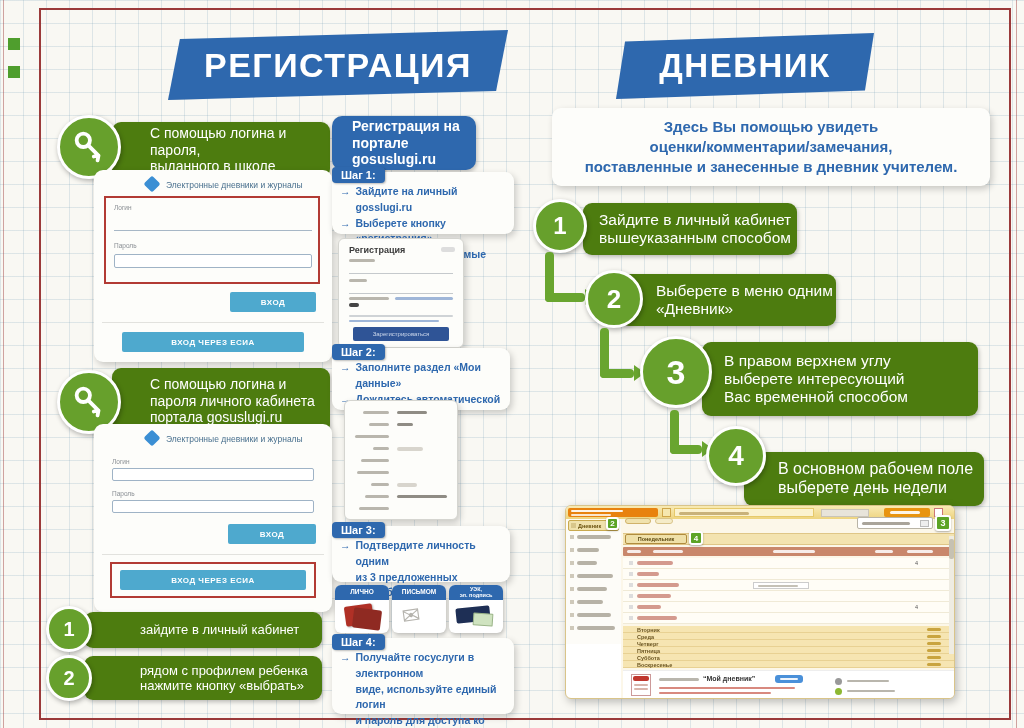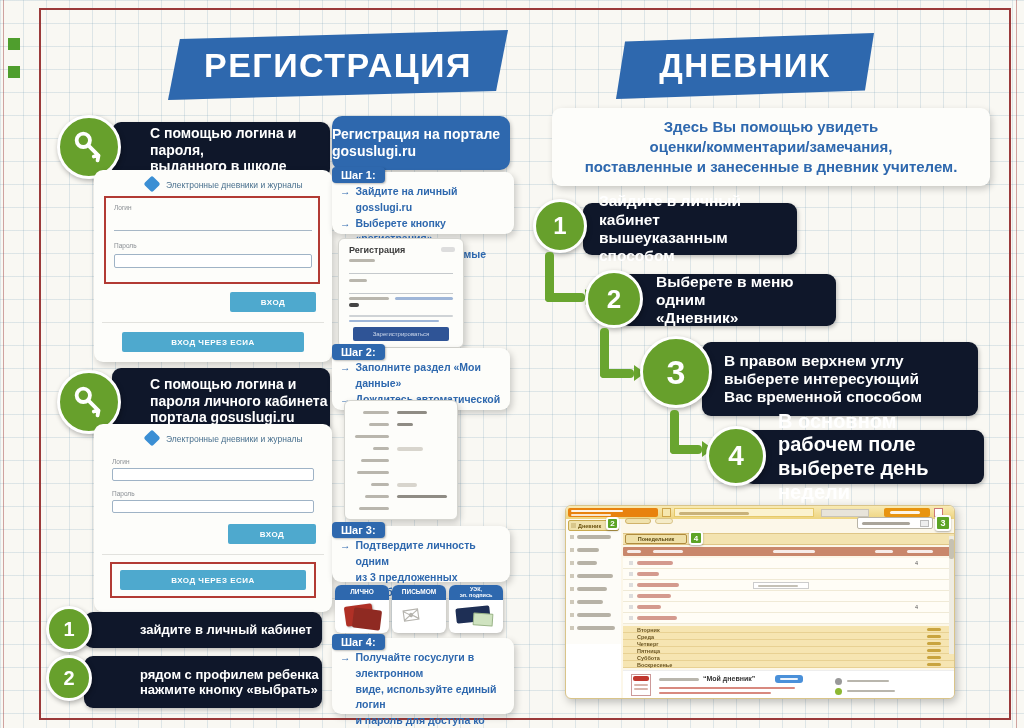--- a/index.html
+++ b/index.html
@@ -9,21 +9,21 @@
     background:
       linear-gradient(rgba(125,160,185,.22) 1px, transparent 1px),
       linear-gradient(90deg, rgba(125,160,185,.22) 1px, transparent 1px),
       #f9f8f3;
     background-size:23px 23px;
   }
   .abs{position:absolute;}
   .pre{white-space:pre-line;}
   .banner{background:#2e68ae;color:#fff;font-weight:bold;display:flex;align-items:center;justify-content:center;
     letter-spacing:1.5px;clip-path:polygon(3.5% 13%,100% 0%,96.5% 87%,0% 100%);box-shadow:2px 3px 5px rgba(0,0,0,.15);}
-  .gbar{background:#0f172a;color:#fff;font-weight:bold;border-radius:9px;box-shadow:1px 2px 4px rgba(0,0,0,.25);
+  .gbar{background:#4d7c0f;color:#fff;font-weight:normal;border-radius:9px;box-shadow:1px 2px 4px rgba(0,0,0,.25);
     display:flex;align-items:center;line-height:1.18;}
   .gcir{background:#67a02c;border:3px solid #fff;border-radius:50%;color:#fff;font-weight:bold;
     display:flex;align-items:center;justify-content:center;box-shadow:1px 2px 5px rgba(0,0,0,.3);box-sizing:border-box;}
   .wcard{background:#fdfdfa;border-radius:9px;box-shadow:2px 3px 7px rgba(0,0,0,.2);}
   .slabel{background:#2e68ae;color:#fff;font-weight:bold;font-size:11px;border-radius:4px;padding:2px 9px;
     display:inline-block;box-shadow:1px 1px 2px rgba(0,0,0,.25);position:absolute;z-index:3;}
   .bullets{color:#2e68ae;font-weight:bold;font-size:10.5px;line-height:1.5;}
   .bullet{display:flex;gap:5px;align-items:flex-start;}
   .arr{flex:0 0 auto;}
   .bl{background:#b9b6ad;border-radius:2px;position:absolute;}
@@ -110,25 +110,25 @@
   <div class="flabel" style="left:18px;top:66px">Пароль</div>
   <div class="inp" style="left:18px;top:76px;width:202px;height:13px"></div>
   <div class="btnb" style="left:134px;top:100px;width:88px;height:20px">ВХОД</div>
   <div class="abs" style="left:8px;top:130px;width:222px;height:1px;background:#e2e2de"></div>
   <div class="redframe" style="left:16px;top:138px;width:206px;height:36px"></div>
   <div class="btnb" style="left:26px;top:146px;width:186px;height:20px">ВХОД ЧЕРЕЗ ЕСИА</div>
 </div>
 
 <div class="abs gbar" style="left:84px;top:612px;width:238px;height:36px;font-size:13px;padding-left:56px;box-sizing:border-box">зайдите в личный кабинет</div>
 <div class="abs gcir" style="left:46px;top:606px;width:46px;height:46px;font-size:20px">1</div>
-<div class="abs gbar pre" style="left:84px;top:656px;width:238px;height:52px;font-size:13px;padding-left:56px;box-sizing:border-box">рядом с профилем ребенка
+<div class="abs gbar pre" style="left:84px;top:656px;width:238px;height:44px;font-size:13px;padding-left:56px;box-sizing:border-box">рядом с профилем ребенка
 нажмите кнопку «выбрать»</div>
 <div class="abs gcir" style="left:46px;top:655px;width:46px;height:46px;font-size:20px">2</div>
 
-<div class="abs pre" style="left:332px;top:116px;width:178px;height:54px;background:#2e68ae;border-radius:10px;color:#fff;font-weight:bold;font-size:14px;display:flex;align-items:center;padding-left:0;box-sizing:border-box;box-shadow:1px 2px 4px rgba(0,0,0,.25);line-height:1.2">Регистрация на портале
+<div class="abs pre" style="left:332px;top:116px;width:144px;height:54px;background:#2e68ae;border-radius:10px;color:#fff;font-weight:bold;font-size:14px;display:flex;align-items:center;padding-left:20px;box-sizing:border-box;box-shadow:1px 2px 4px rgba(0,0,0,.25);line-height:1.2">Регистрация на портале
 gosuslugi.ru</div>
 
 <div class="slabel" style="left:332px;top:167px">Шаг 1:</div>
 <div class="abs wcard" style="left:332px;top:172px;width:182px;height:62px;padding:12px 6px 4px 8px;box-sizing:border-box">
   <div class="bullets">
     <div class="bullet">
         <span class="arr">→</span>
         <span class="pre">Зайдите на личный gosslugi.ru</span>
       </div>
     <div class="bullet">
@@ -257,21 +257,21 @@
 
 <div class="abs gbar pre" style="left:702px;top:342px;width:276px;height:74px;font-size:15.5px;padding-left:22px;box-sizing:border-box">В правом верхнем углу
 выберете интересующий
 Вас временной способом</div>
 <div class="abs gcir" style="left:640px;top:336px;width:72px;height:72px;font-size:34px">3</div>
 
 <div class="av" style="left:670px;top:410px;width:9px;height:44px"></div>
 <div class="av" style="left:670px;top:445px;width:32px;height:9px"></div>
 <div class="ahead" style="left:702px;top:441px"></div>
 
-<div class="abs gbar pre" style="left:744px;top:430px;width:240px;height:54px;font-size:20px;padding-left:34px;box-sizing:border-box">В основном рабочем поле
+<div class="abs gbar pre" style="left:744px;top:452px;width:240px;height:54px;font-size:16px;padding-left:34px;box-sizing:border-box">В основном рабочем поле
 выберете день недели</div>
 <div class="abs gcir" style="left:706px;top:426px;width:60px;height:60px;font-size:28px">4</div>
 
 <div class="abs" style="left:565px;top:505px;width:390px;height:194px;background:#fff;border:1px solid #d9c489;border-radius:6px;box-shadow:2px 3px 8px rgba(0,0,0,.25);box-sizing:border-box;overflow:hidden">
 
   <div class="abs" style="left:0;top:0;width:390px;height:13px;background:linear-gradient(#f8eab4,#eed47f);border-bottom:1px solid #d4ac4a">
     <div class="abs" style="left:2px;top:2px;width:90px;height:9px;background:#e8820e;border-radius:2px">
       <div class="bl" style="left:3px;top:2px;width:52px;height:2px;background:rgba(255,255,255,.9)"></div>
       <div class="bl" style="left:3px;top:5.5px;width:40px;height:2px;background:rgba(255,255,255,.8)"></div>
     </div>

